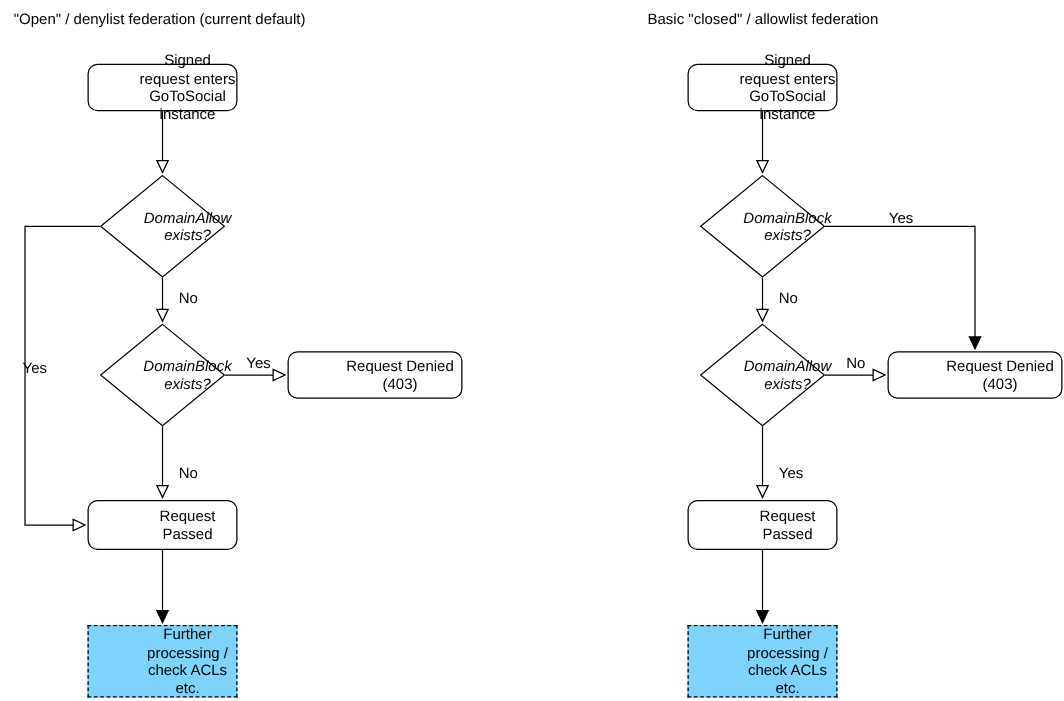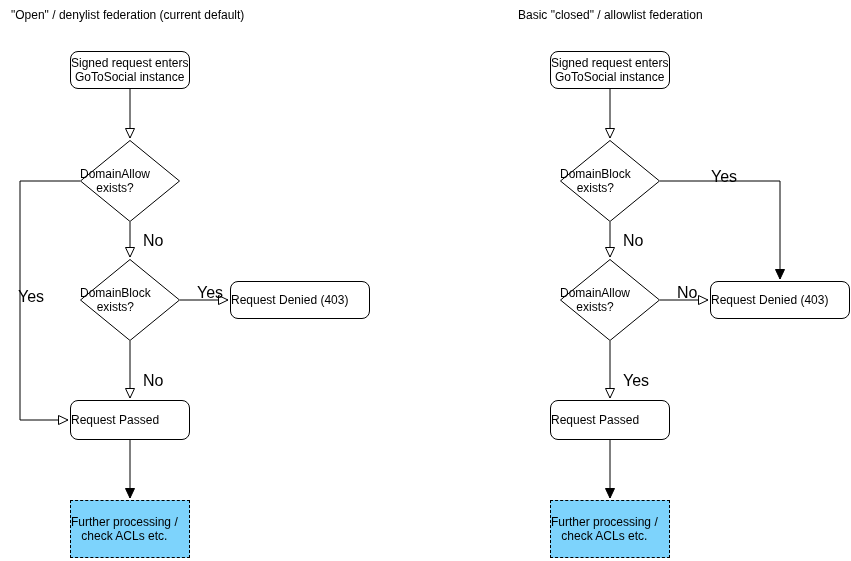--- a/index.html
+++ b/index.html
@@ -20,58 +20,59 @@
   .diagram-title {
     position: absolute;
     white-space: nowrap;
     font-size: 12px;
     color: #000000;
   }
   .node {
     position: absolute;
     display: flex;
     align-items: center;
-    justify-content: flex-start;
+    justify-content: center;
     text-align: center;
+    padding-left: 40px;
   }
   .node .node-label {
     white-space: pre-line;
     position: relative;
     z-index: 1;
   }
   .rect {
     background: #ffffff;
     border: 1px solid #000000;
     border-radius: 8px;
   }
   .dashed {
     background: #7dd3fc;
     border: 1px dashed #000000;
     border-radius: 0;
   }
-  .diamond { background: transparent; }
+  .diamond { background: transparent; font-style: italic; }
   .diamond .shape {
     position: absolute;
     left: 0; top: 0;
     width: 100%; height: 100%;
   }
   .edges {
     position: absolute;
     left: 0; top: 0;
     width: 851px; height: 561px;
     pointer-events: none;
   }
   .edges polyline {
     fill: none;
     stroke: #000000;
     stroke-width: 1;
   }
   .edge-label {
     position: absolute;
-    font-size: 16px;
+    font-size: 12px;
     white-space: nowrap;
   }
 </style>
 </head>
 <body>
 
 <div class="canvas">
 
   <svg class="edges" width="851" height="561" viewBox="0 0 851 561">
     <defs>

